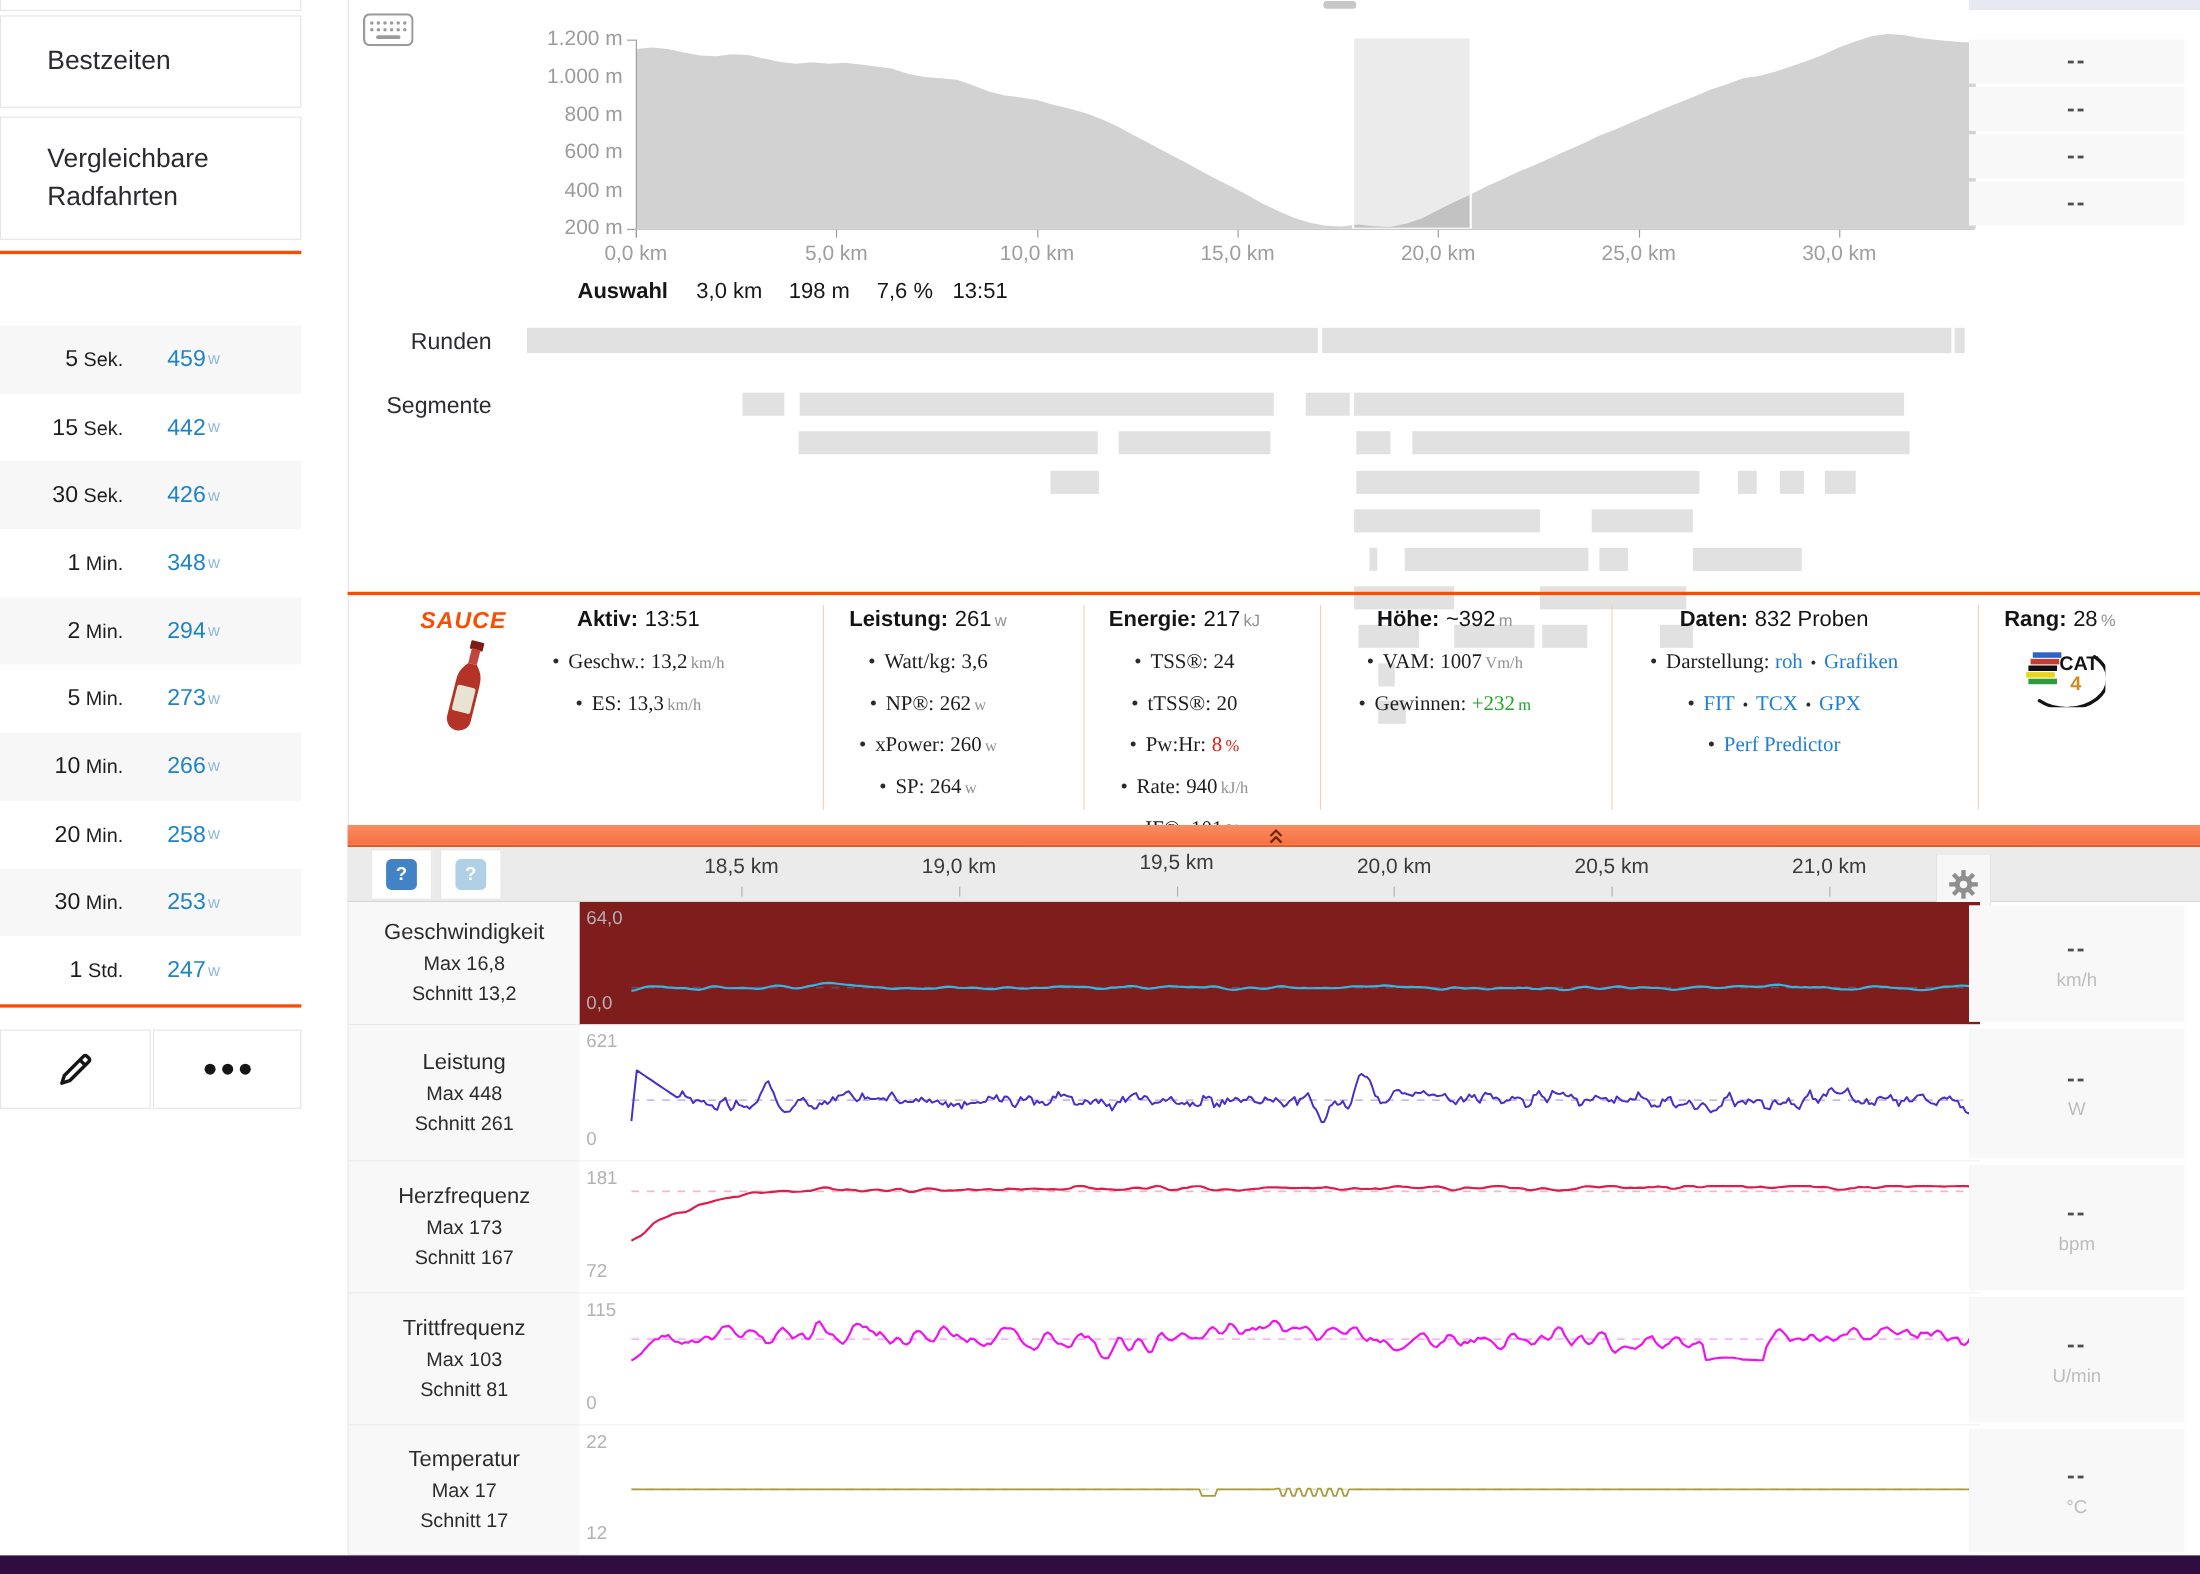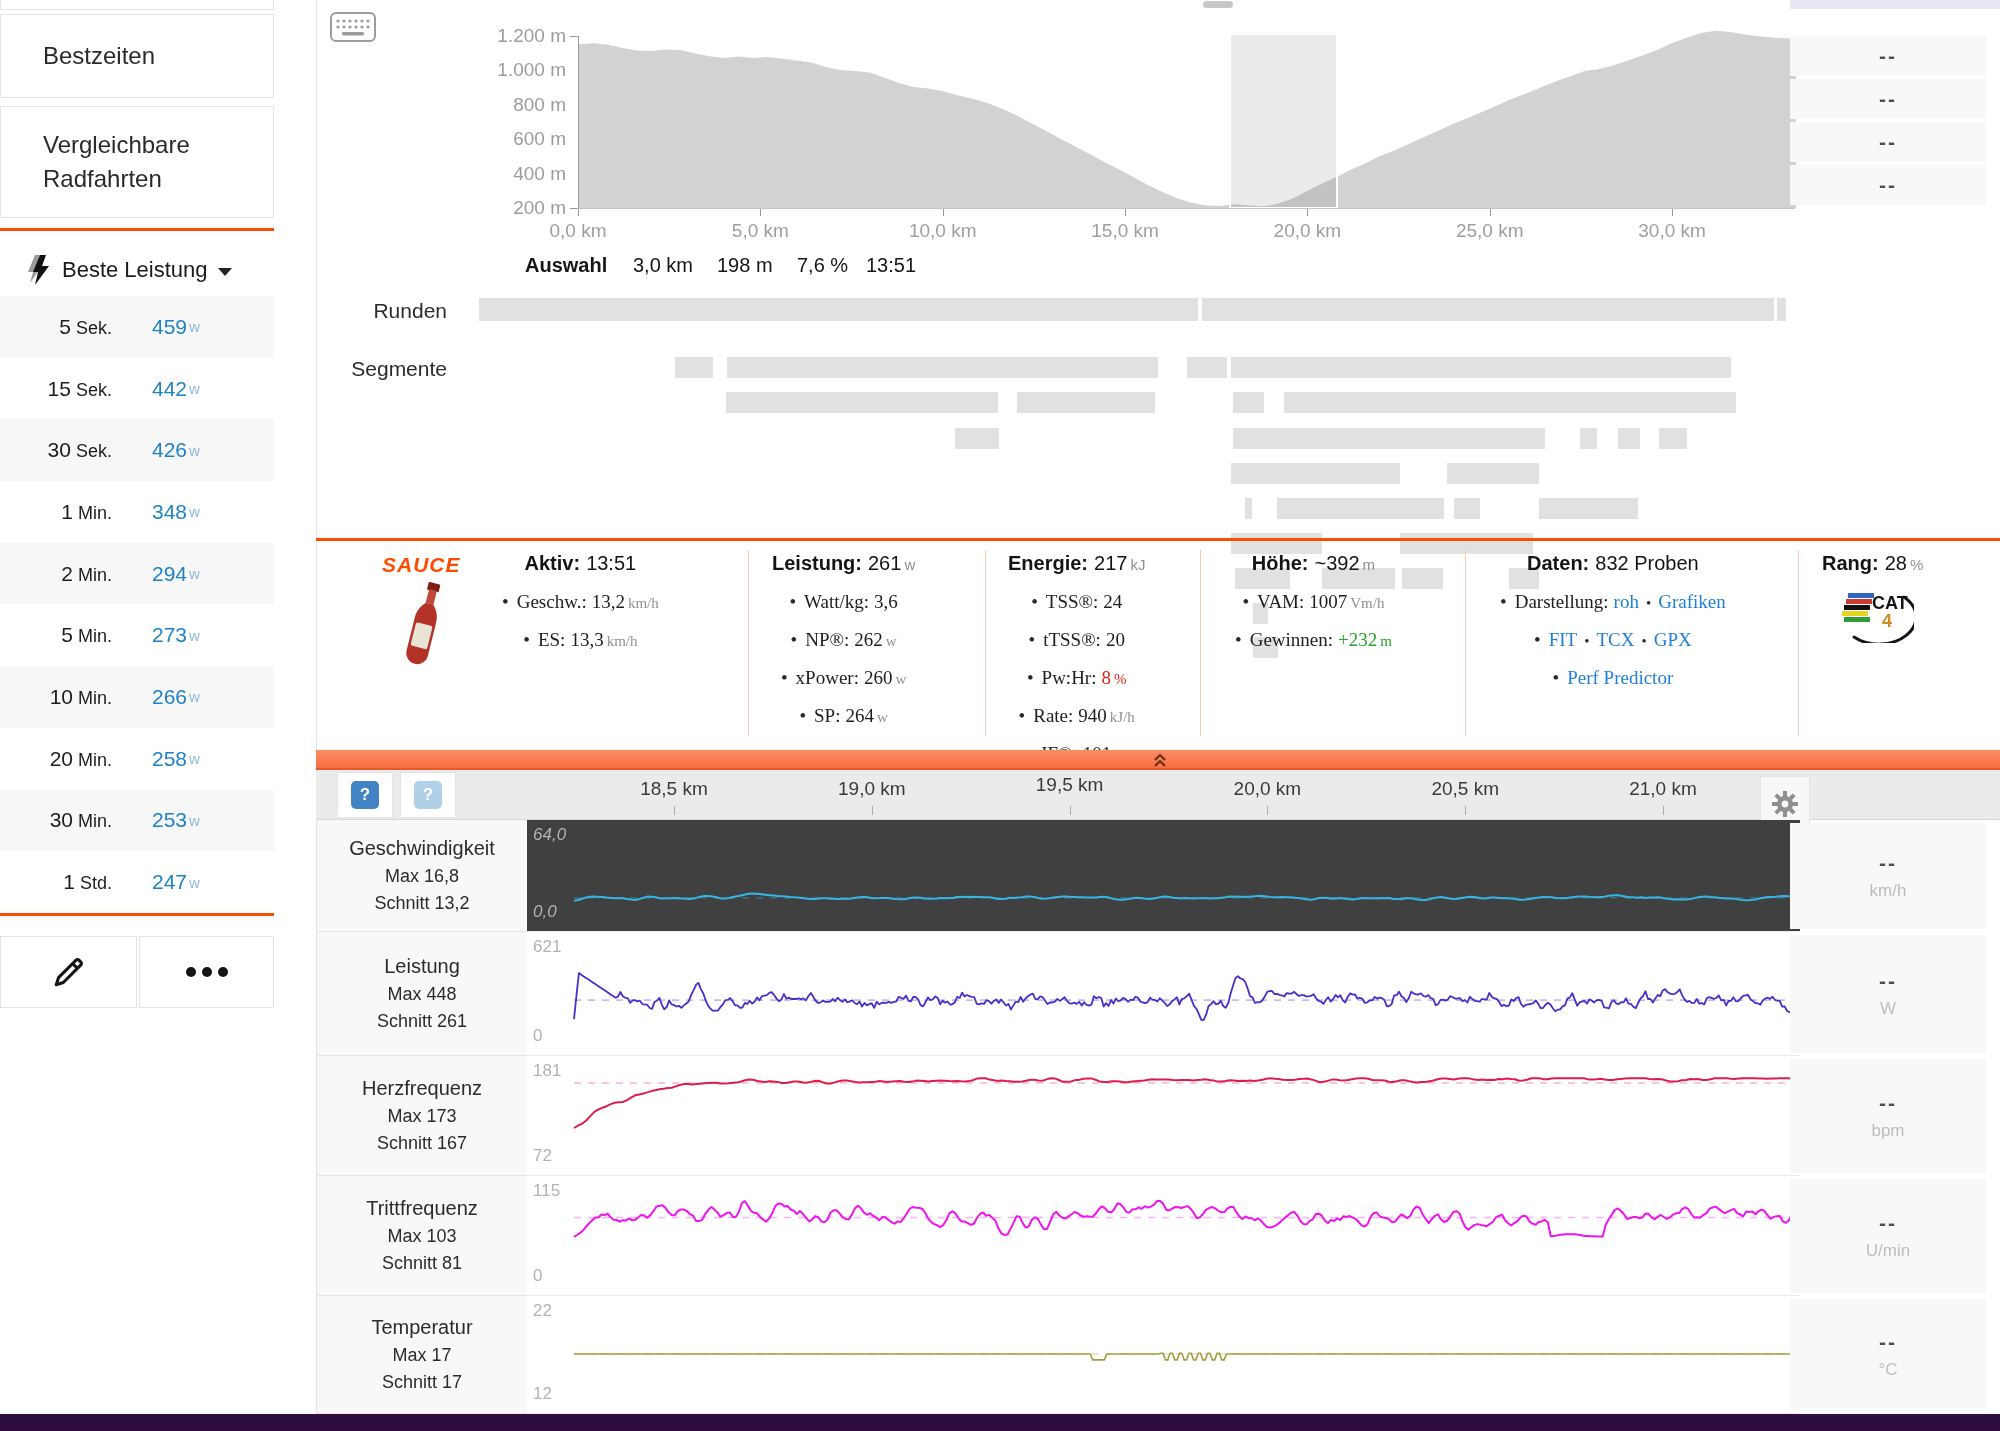--- a/index.html
+++ b/index.html
@@ -67,28 +67,20 @@
 
   <div class="abs card" style="left:0;top:-26px;width:274px;height:36px"></div>
   <div class="abs card" style="left:0;top:106px;width:274px;height:112px;display:flex;align-items:center;">
     <span class="card-label" style="padding-left:42px;line-height:34px;max-width:190px;">Vergleichbare Radfahrten</span>
   </div>
   <div class="abs card" style="left:0;top:14px;width:274px;height:84px;display:flex;align-items:center;">
     <span class="card-label" style="padding-left:42px">Bestzeiten</span>
   </div>
   <div class="abs orange-rule" style="left:0;top:228px;width:274px"></div>
 
-  <div class="abs bp-header" style="left:28px;top:246px;width:246px;height:48px">
-    <svg width="22" height="30" viewBox="0 0 22 30">
-      <polygon points="7,0 0,17 5,17 2,28 14,11 8,11 12,0" fill="#9a9a9a"></polygon>
-      <polygon points="12,0 5,17 10,17 7,30 21,11 14,11 18,0" fill="#111"></polygon>
-    </svg>
-    <span class="bp-title">Beste Leistung</span>
-    <span class="caret"></span>
-  </div>
 
   <div id="bp-rows" class="abs" style="left:0;top:296px;width:274px">
       <div class="bp-row alt">
         <span class="bp-label"><span class="bp-num">5</span><span class="bp-unit">Sek.</span></span>
         <span class="bp-val">459</span>
         <span class="bp-vunit">w</span>
       </div>
       <div class="bp-row">
         <span class="bp-label"><span class="bp-num">15</span><span class="bp-unit">Sek.</span></span>
         <span class="bp-val">442</span>
@@ -361,21 +353,21 @@
         <circle cx="14" cy="14" r="3.4" fill="#f7f7f7"></circle>
       </svg>
   </div>
 
   <div id="streams">
       <div class="abs stream-label" style="left: 317px; top: 820px; width: 210px; height: 112px;">
         <span class="stream-title">Geschwindigkeit</span>
         <span class="stream-sub">Max 16,8</span>
         <span class="stream-sub">Schnitt 13,2</span>
       </div>
-      <div class="abs stream-plot" style="left: 527px; top: 820px; width: 1273px; height: 112px; background: #404040; font-style: italic;">
+      <div class="abs stream-plot" style="left: 527px; top: 820px; width: 1273px; height: 112px; background: #7f1d1d;">
         <span class="plot-ylab" style="top: 5px;">64,0</span>
         <span class="plot-ylab" style="bottom: 9px;">0,0</span>
         <svg width="1226" height="112" style="position:absolute;left:45px;top:0">
           <line x1="2" y1="77.9125" x2="1220" y2="77.9125" stroke="#36b5e5" stroke-opacity="0.32" stroke-dasharray="7 7" stroke-width="1.6"></line>
           <polyline points="2.0,80.8 6.1,80.0 10.1,78.7 14.2,77.4 18.3,76.7 22.4,76.6 26.4,76.9 30.5,76.9 34.6,77.6 38.7,77.9 42.7,78.3 46.8,78.3 50.9,78.3 55.0,78.9 59.0,79.5 63.1,79.9 67.2,79.1 71.3,77.8 75.3,76.6 79.4,76.7 83.5,77.3 87.5,78.2 91.6,78.4 95.7,78.3 99.8,78.3 103.8,78.0 107.9,78.4 112.0,78.5 116.1,79.1 120.1,78.8 124.2,77.9 128.3,76.8 132.4,76.1 136.4,76.0 140.5,76.5 144.6,77.3 148.6,78.4 152.7,78.5 156.8,78.0 160.9,77.0 164.9,76.2 169.0,75.5 173.1,74.5 177.2,73.8 181.2,73.5 185.3,73.8 189.4,74.3 193.5,74.8 197.5,75.2 201.6,75.6 205.7,76.0 209.8,76.2 213.8,76.6 217.9,77.0 222.0,77.3 226.0,77.5 230.1,77.9 234.2,78.5 238.3,79.0 242.3,79.0 246.4,78.6 250.5,78.3 254.6,78.3 258.6,78.8 262.7,78.8 266.8,78.9 270.9,78.7 274.9,78.8 279.0,78.5 283.1,77.8 287.2,77.2 291.2,77.0 295.3,77.3 299.4,78.0 303.4,78.2 307.5,78.1 311.6,77.9 315.7,78.1 319.7,78.6 323.8,79.1 327.9,79.2 332.0,79.2 336.0,78.5 340.1,77.8 344.2,77.4 348.3,77.8 352.3,78.4 356.4,78.7 360.5,78.7 364.5,78.4 368.6,78.0 372.7,78.2 376.8,78.1 380.8,78.0 384.9,77.1 389.0,76.9 393.1,76.7 397.1,77.0 401.2,76.8 405.3,77.1 409.4,77.1 413.4,77.2 417.5,77.3 421.6,78.1 425.7,79.0 429.7,78.9 433.8,78.7 437.9,77.8 441.9,77.9 446.0,77.4 450.1,77.2 454.2,76.4 458.2,76.5 462.3,77.0 466.4,78.1 470.5,78.7 474.5,78.5 478.6,78.0 482.7,77.3 486.8,76.9 490.8,76.5 494.9,76.6 499.0,76.9 503.1,77.1 507.1,77.3 511.2,77.2 515.3,77.4 519.3,77.6 523.4,77.6 527.5,77.0 531.6,76.7 535.6,77.2 539.7,78.4 543.8,79.3 547.9,79.8 551.9,79.7 556.0,79.1 560.1,78.3 564.2,77.7 568.2,78.1 572.3,78.6 576.4,78.9 580.4,78.7 584.5,77.9 588.6,77.0 592.7,76.5 596.7,76.8 600.8,77.7 604.9,78.0 609.0,78.4 613.0,78.1 617.1,78.3 621.2,78.4 625.3,78.3 629.3,78.3 633.4,78.1 637.5,78.4 641.6,78.3 645.6,78.2 649.7,77.7 653.8,77.2 657.8,76.6 661.9,76.7 666.0,76.6 670.1,77.0 674.1,76.7 678.2,76.5 682.3,76.2 686.4,75.8 690.4,76.0 694.5,76.4 698.6,77.1 702.7,77.2 706.7,77.3 710.8,77.1 714.9,77.3 718.9,77.3 723.0,77.7 727.1,78.0 731.2,78.8 735.2,79.5 739.3,79.7 743.4,79.0 747.5,77.9 751.5,77.7 755.6,78.1 759.7,78.7 763.8,78.4 767.8,78.1 771.9,78.4 776.0,79.1 780.1,79.5 784.1,79.1 788.2,78.5 792.3,78.1 796.3,78.3 800.4,78.2 804.5,78.5 808.6,77.9 812.6,78.2 816.7,78.0 820.8,79.0 824.9,79.1 828.9,79.2 833.0,78.3 837.1,78.2 841.2,78.5 845.2,79.6 849.3,80.1 853.4,80.0 857.5,79.3 861.5,78.1 865.6,77.4 869.7,77.0 873.7,77.7 877.8,78.5 881.9,79.1 886.0,78.8 890.0,78.1 894.1,77.3 898.2,76.7 902.3,77.0 906.3,77.8 910.4,78.6 914.5,78.3 918.6,77.6 922.6,77.6 926.7,77.9 930.8,78.2 934.8,78.1 938.9,78.4 943.0,79.1 947.1,79.7 951.1,79.8 955.2,79.3 959.3,78.8 963.4,78.0 967.4,77.4 971.5,76.8 975.6,76.9 979.7,77.2 983.7,77.9 987.8,78.3 991.9,78.2 996.0,77.8 1000.0,77.2 1004.1,76.7 1008.2,76.4 1012.2,76.4 1016.3,76.8 1020.4,76.9 1024.5,77.2 1028.5,76.9 1032.6,76.7 1036.7,75.8 1040.8,75.4 1044.8,75.1 1048.9,75.7 1053.0,76.5 1057.1,77.3 1061.1,77.2 1065.2,77.7 1069.3,77.3 1073.4,77.9 1077.4,77.4 1081.5,77.6 1085.6,77.3 1089.6,77.7 1093.7,78.5 1097.8,79.0 1101.9,79.5 1105.9,79.3 1110.0,79.6 1114.1,79.4 1118.2,79.1 1122.2,78.1 1126.3,77.1 1130.4,76.7 1134.5,76.6 1138.5,77.1 1142.6,77.2 1146.7,77.8 1150.7,78.2 1154.8,78.6 1158.9,78.6 1163.0,78.8 1167.0,79.4 1171.1,79.9 1175.2,80.2 1179.3,79.9 1183.3,79.4 1187.4,78.5 1191.5,77.7 1195.6,77.0 1199.6,76.9 1203.7,76.7 1207.8,76.2 1211.9,75.9 1215.9,76.2 1220.0,76.7 " fill="none" stroke="#36b5e5" stroke-width="2" stroke-linejoin="round"></polyline>
         </svg>
       </div>
       <div class="abs stream-label" style="left: 317px; top: 932px; width: 210px; height: 124px;">
         <span class="stream-title">Leistung</span>
         <span class="stream-sub">Max 448</span>

